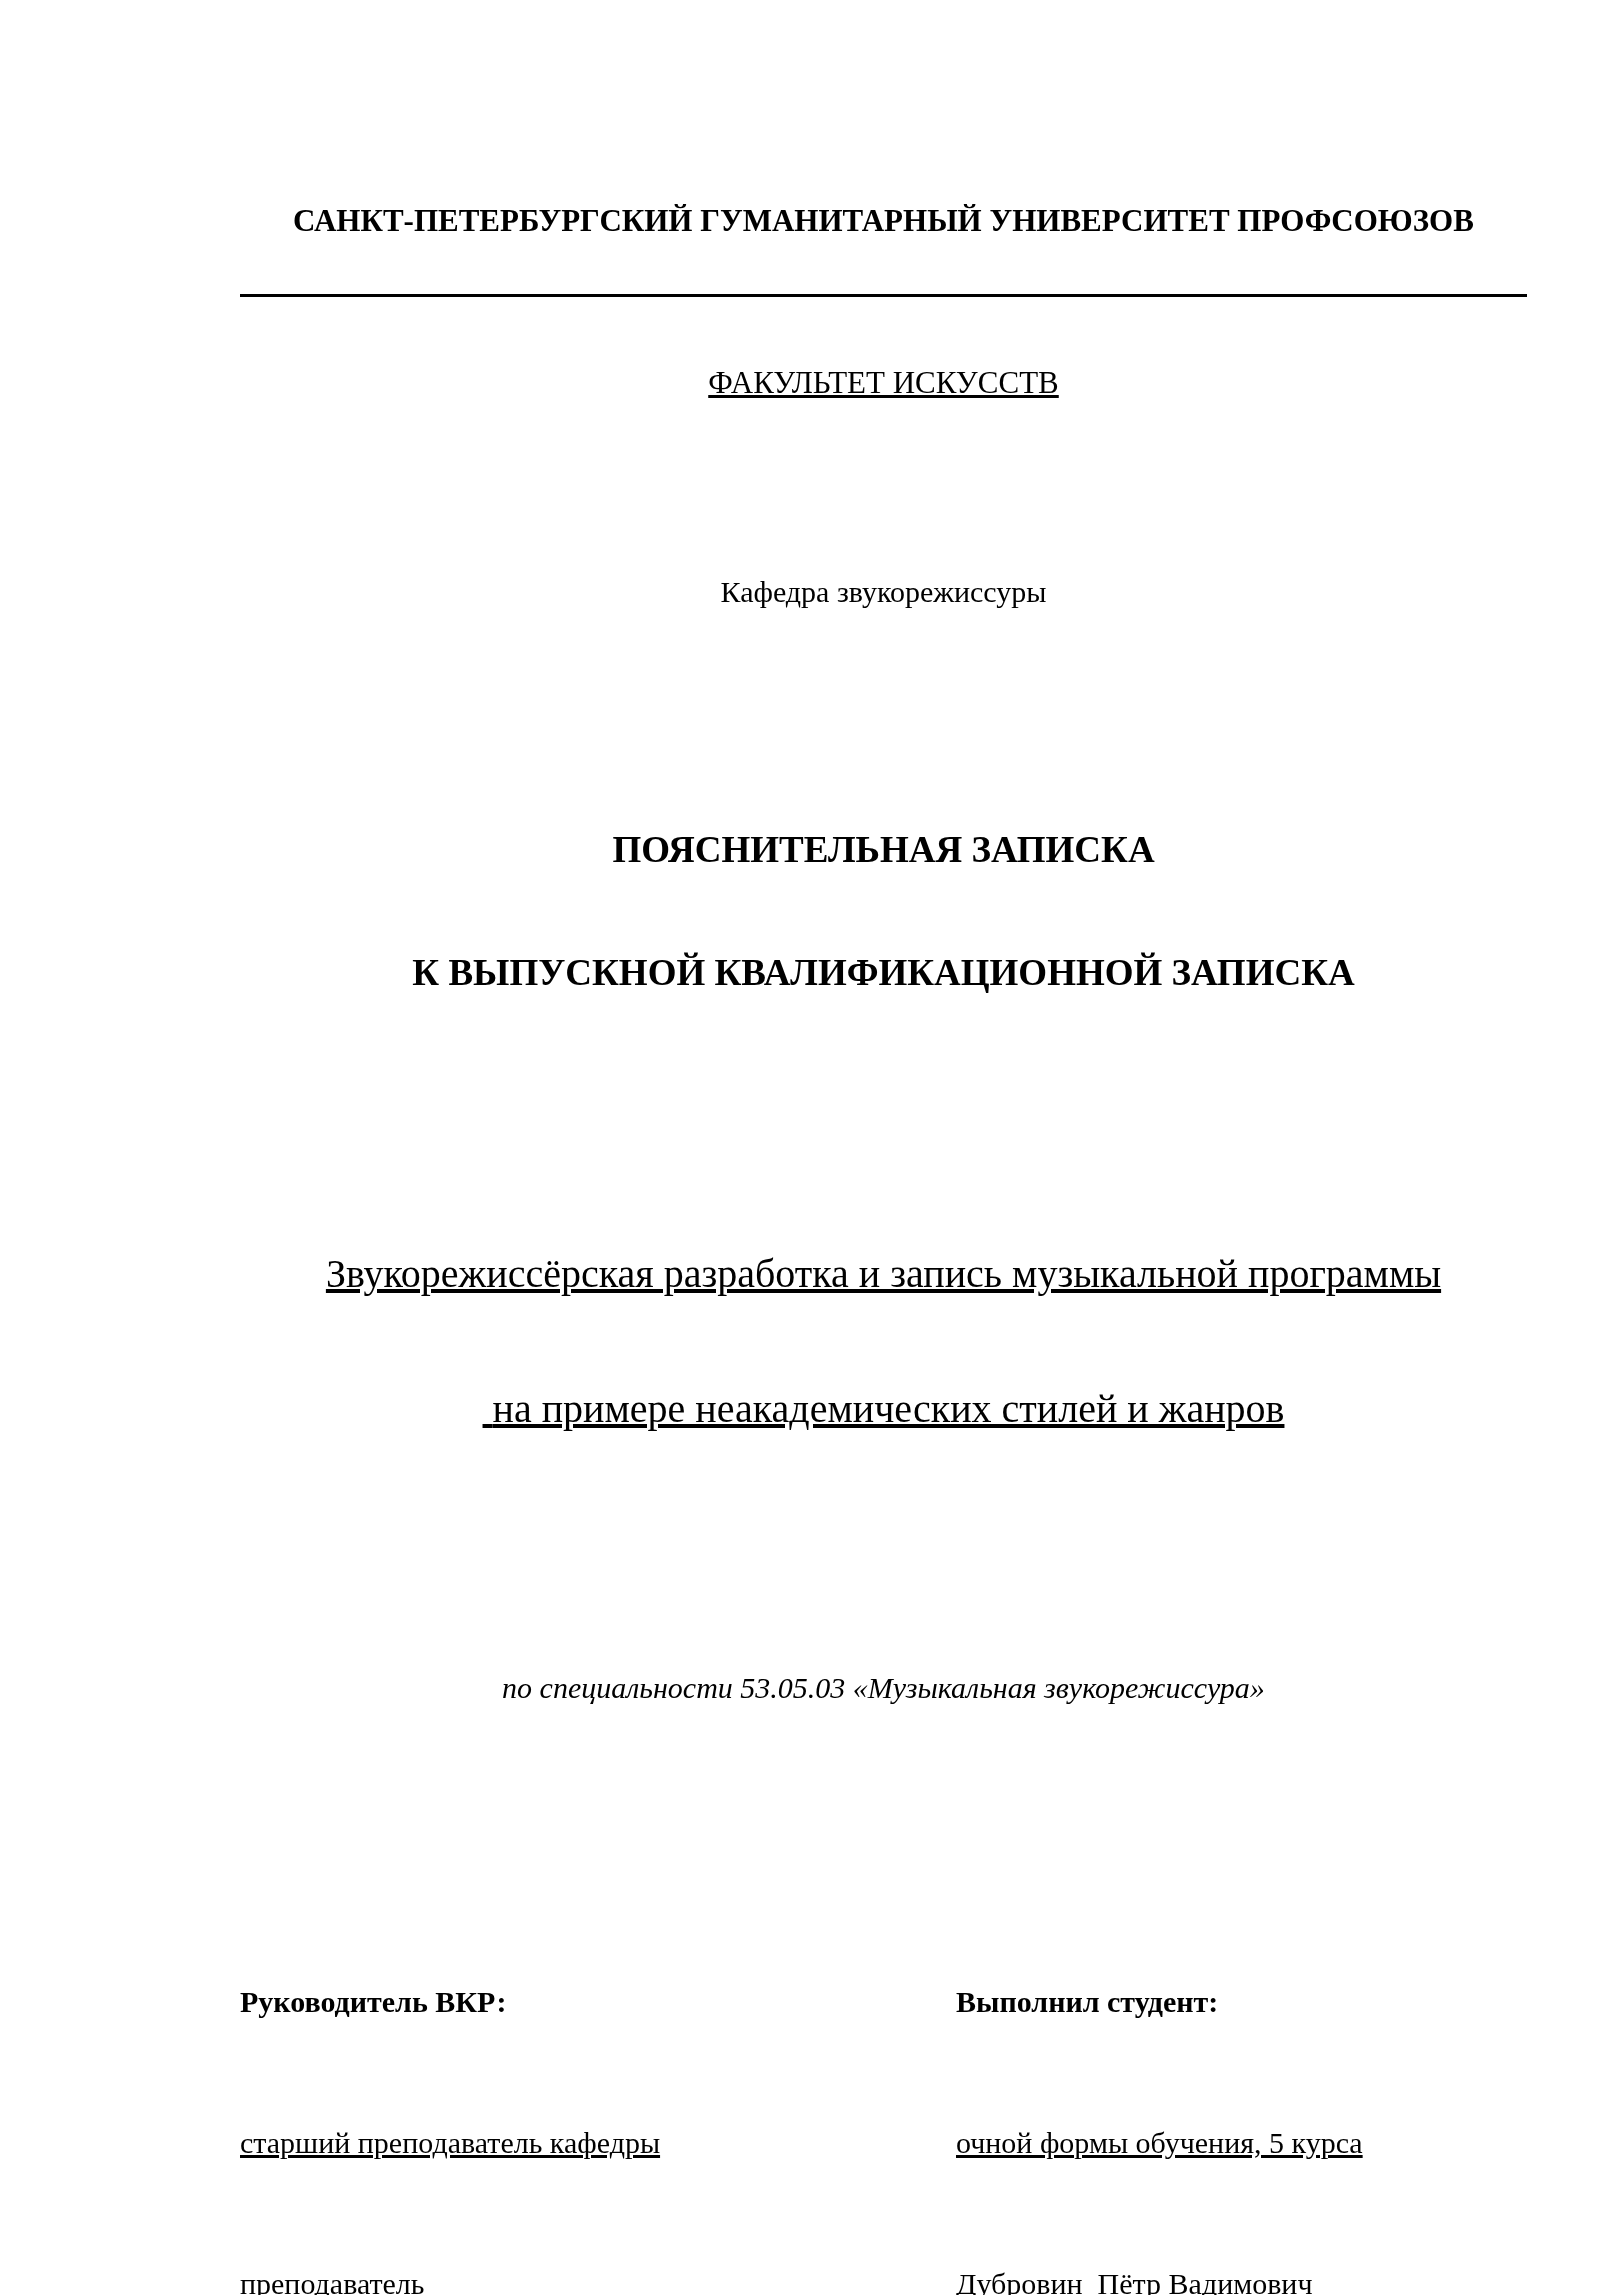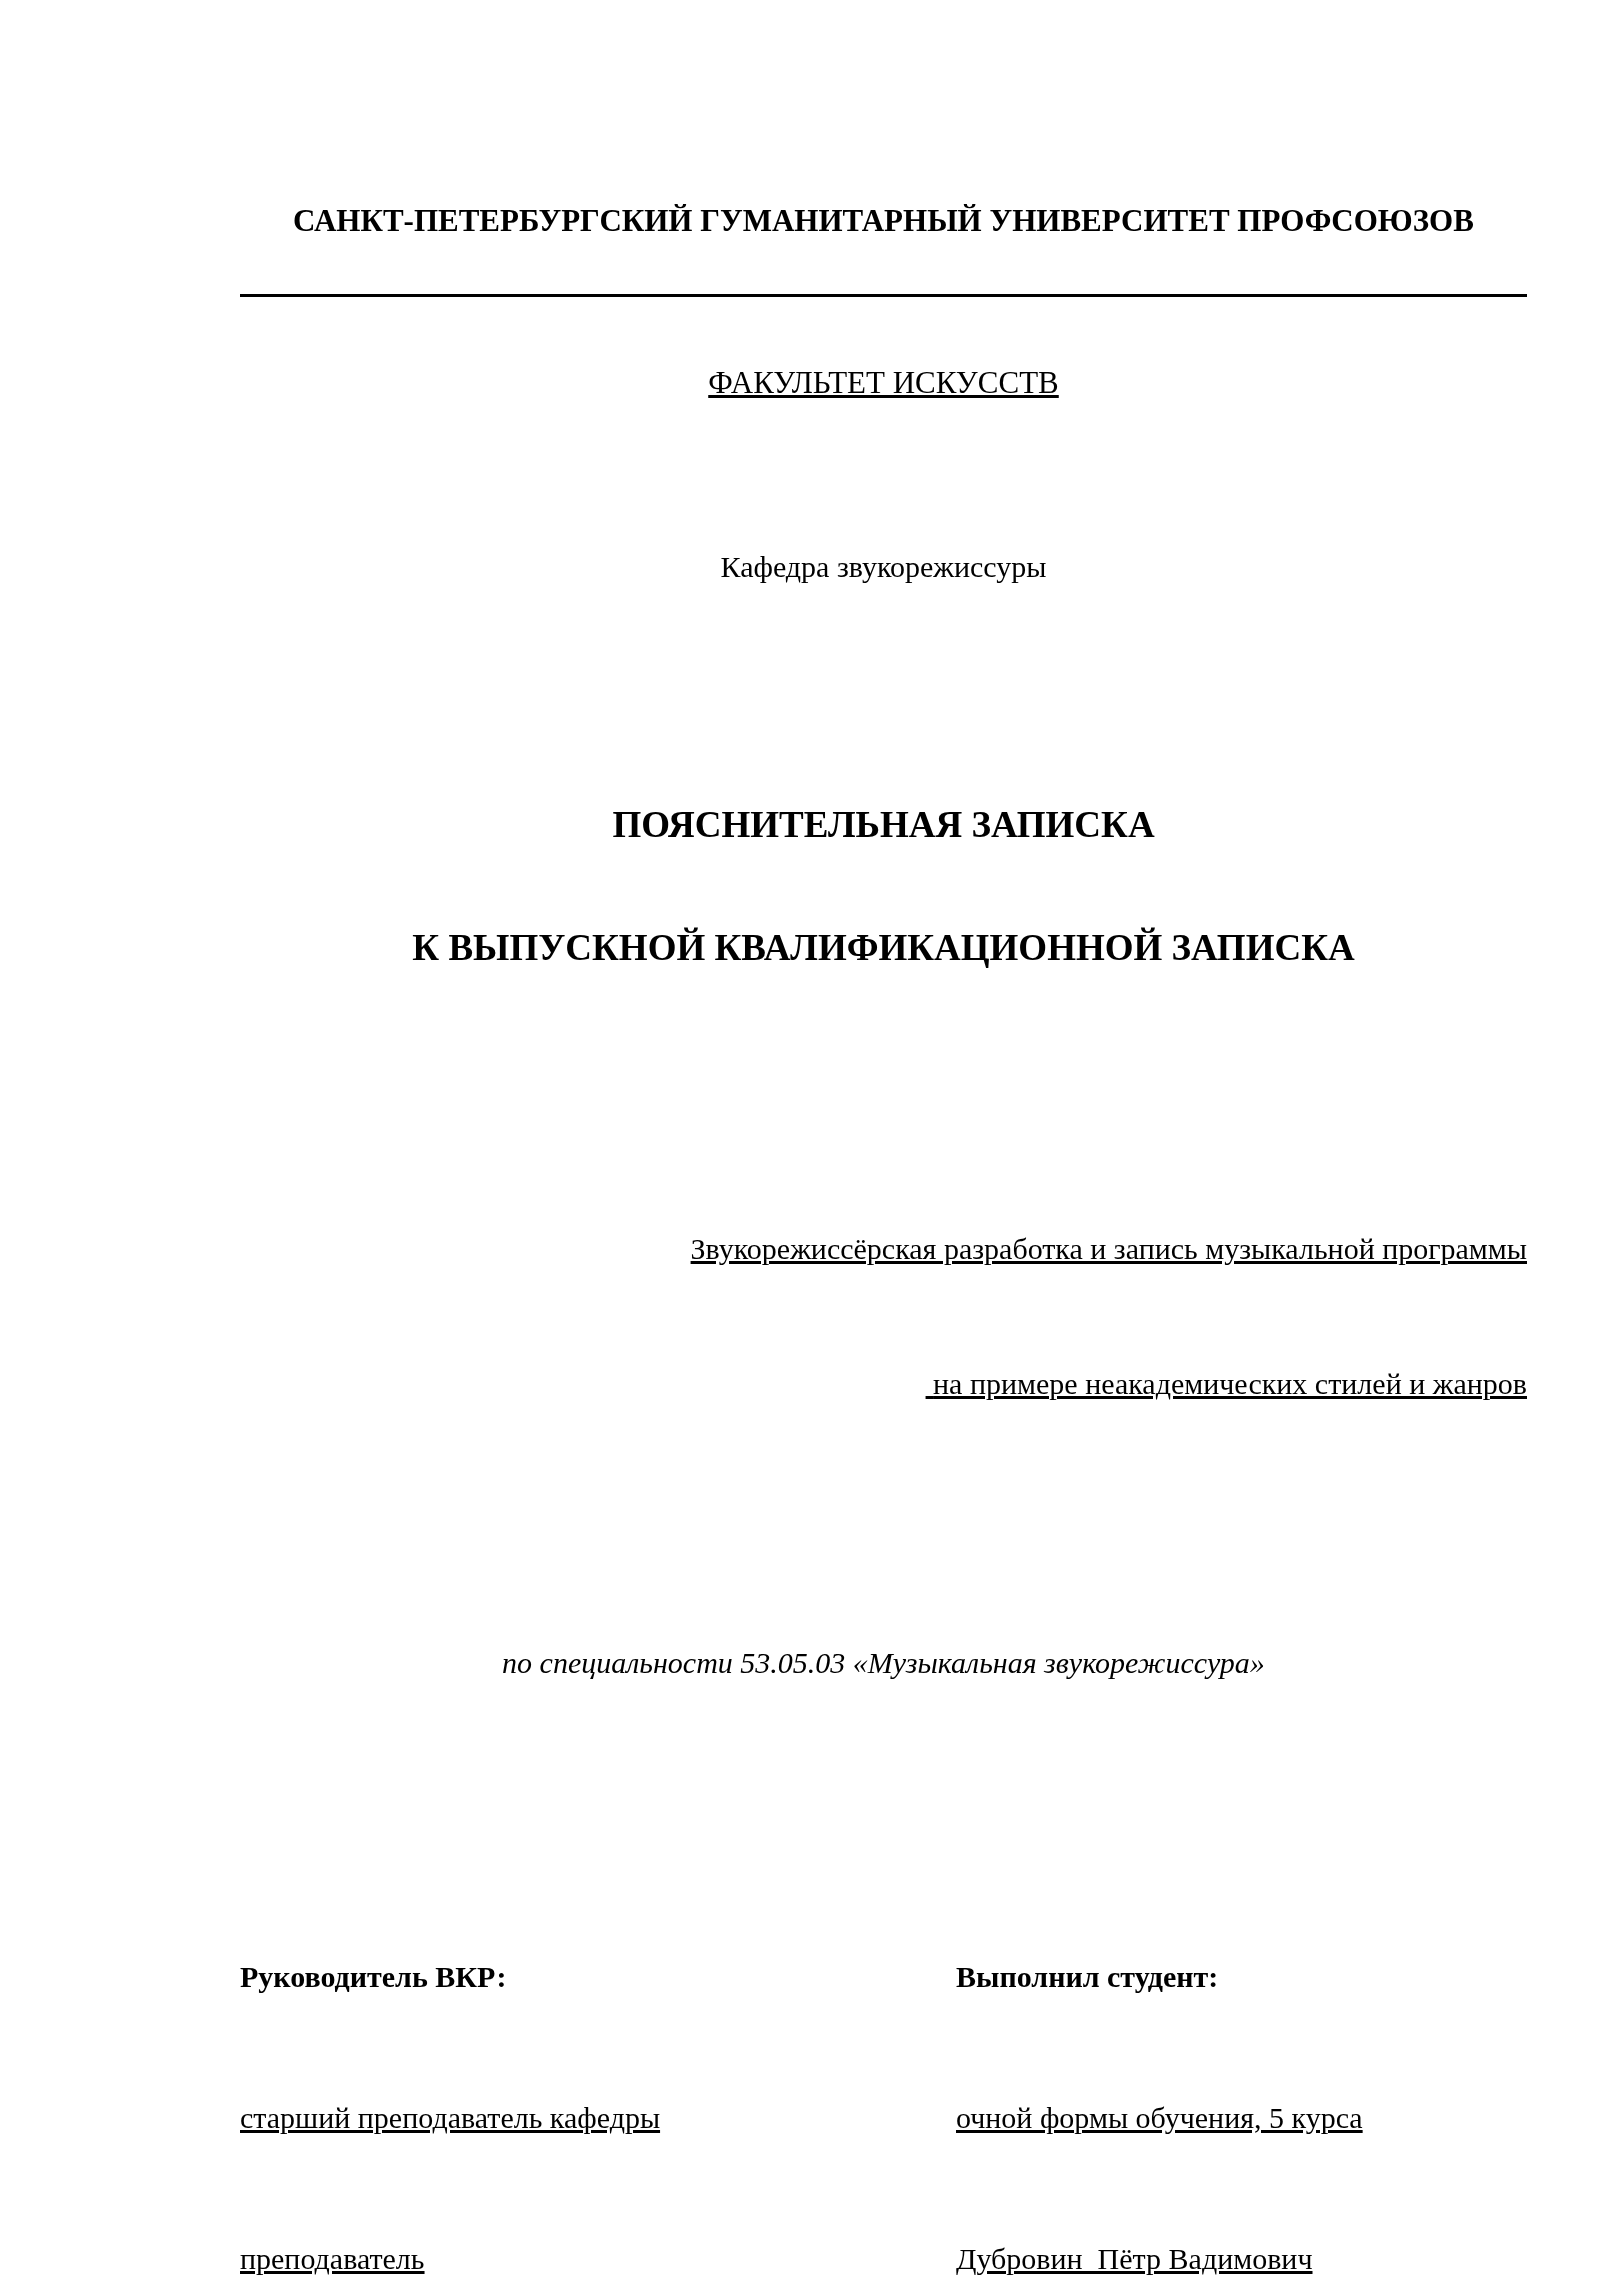--- a/index.html
+++ b/index.html
@@ -37,37 +37,37 @@
     border-top: 3.1px solid #000000;
     margin-top: 9.4px;
   }
   .faculty {
     margin-top: 18px;
     font-size: 31px;
     line-height: 45px;
     text-align: center;
   }
   .department {
-    margin-top: 94px;
+    margin-top: 119px;
     font-size: 30px;
     line-height: 45px;
     text-align: center;
   }
   .main-title {
     margin-top: 88px;
     font-size: 37px;
     line-height: 41px;
     font-weight: bold;
     text-align: center;
   }
   .topic {
     margin-top: 41px;
-    font-size: 30px;
+    font-size: 40px;
     line-height: 45px;
-    text-align: right;
+    text-align: center;
   }
   .specialty {
     margin-top: 99px;
     font-size: 30px;
     line-height: 45px;
     text-align: center;
     font-style: italic;
   }
   .row {
     display: flex;

